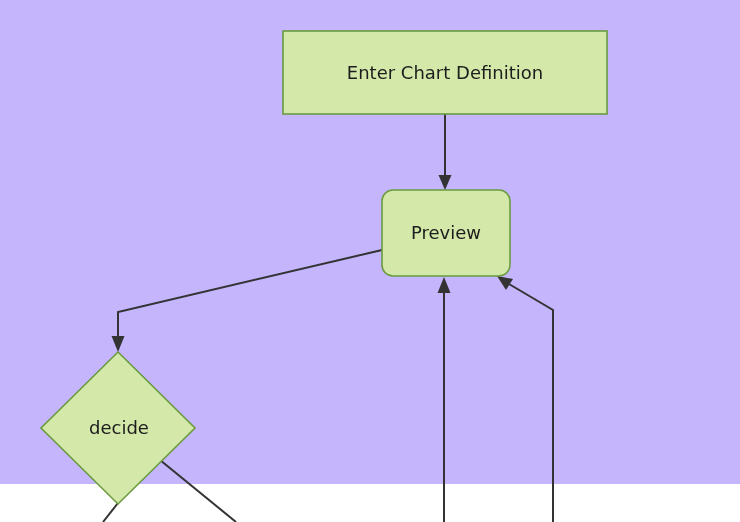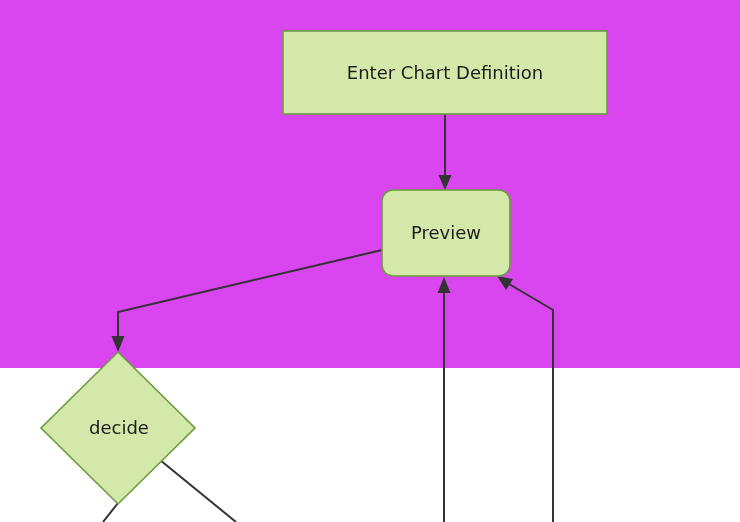--- a/index.html
+++ b/index.html
@@ -1,20 +1,20 @@
 <!DOCTYPE html>
 <html><head>
 <meta charset="utf-8">
 <style>
   html,body{margin:0;padding:0;background:#ffffff;}
   body{
     width:740px;height:522px;overflow:hidden;
     font-family:"DejaVu Sans","Liberation Sans",sans-serif;
   }
-  #flowchart-root{position:relative;width:740px;height:368px;background:#d946ef;}
+  #flowchart-root{position:relative;width:740px;height:484px;background:#c4b5fd;}
   svg#flow-svg{display:block;width:740px;height:522px;}
   .node-shape{fill:#d3e8a9;stroke:#6a9b3e;stroke-width:1.6;}
   .node-label{
     font-family:"DejaVu Sans","Liberation Sans",sans-serif;
     font-size:18px;fill:#1d1d1d;
     text-anchor:middle;dominant-baseline:middle;
   }
   .edge-path{fill:none;stroke:#333333;stroke-width:2;}
   .edge-head{fill:#333333;stroke:none;}
 </style>

